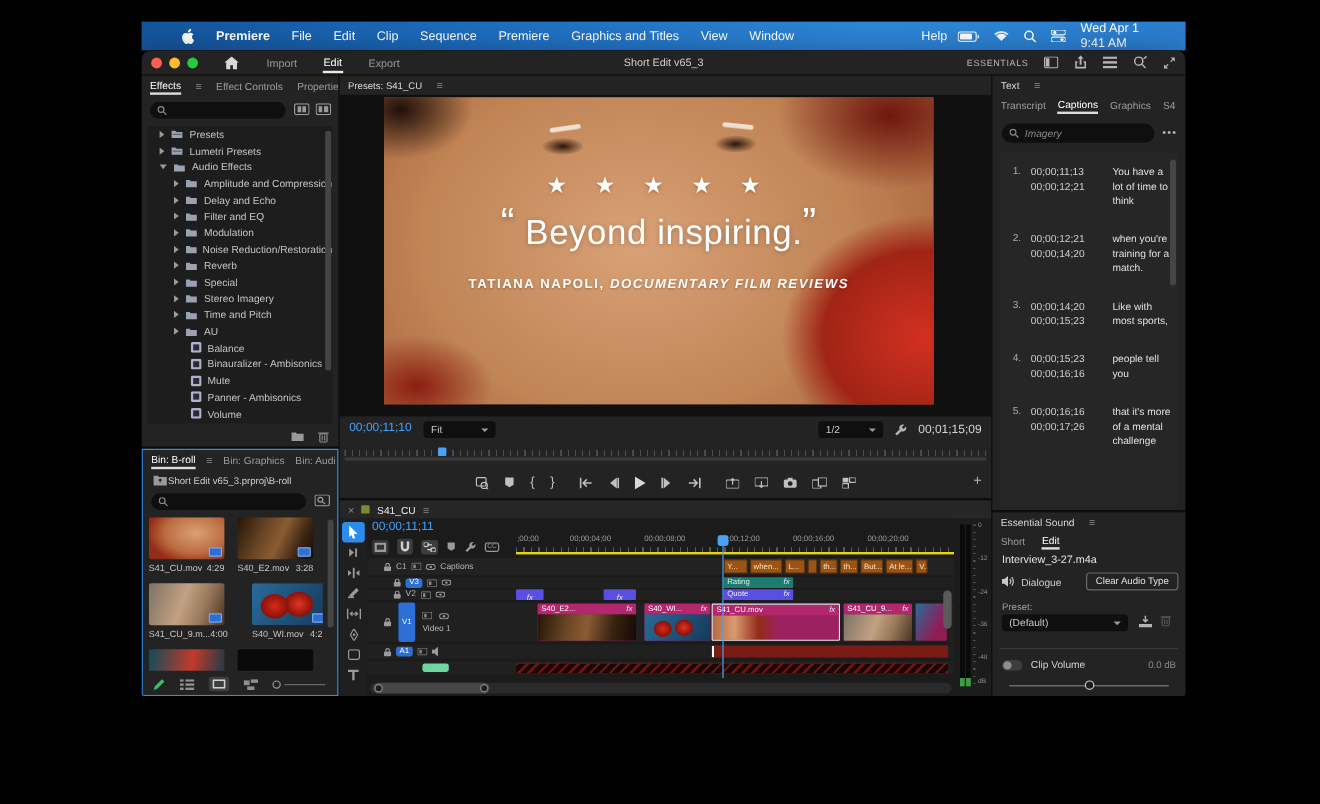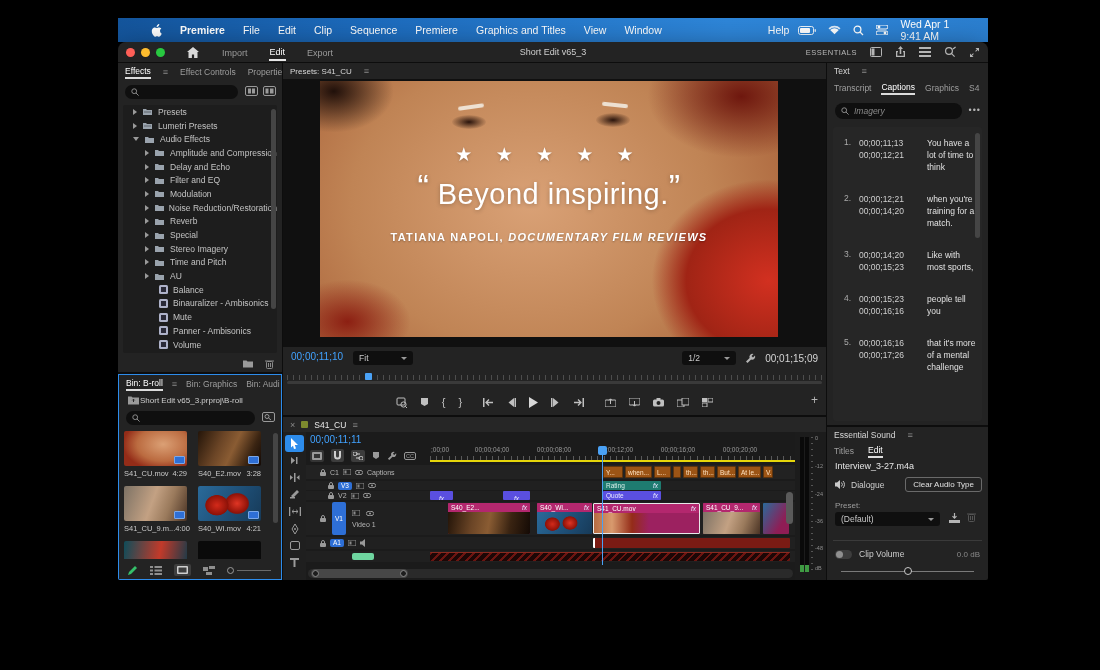--- a/index.html
+++ b/index.html
@@ -401,21 +401,21 @@
           <div>
             <div class="thumb" style="background:linear-gradient(115deg,#241509 0%,#6b4526 35%,#8a5c33 55%,#3a2412 80%,#140a05)">
                 <span class="badge"></span>
               </div>
             <div class="crow">
                 <span>S40_E2.mov</span>
                 <span>3:28</span>
               </div>
           </div>
         </div>
-        <div style="display:flex;gap:11px;margin-top:8px">
+        <div style="display:flex;gap:23px;margin-top:8px">
           <div>
             <div class="thumb" style="background:linear-gradient(110deg,#7d7265 0%,#c3a183 45%,#9a7a5c 70%,#4a3324)">
                 <span class="badge"></span>
               </div>
             <div class="crow">
                 <span>S41_CU_9.m...</span>
                 <span>4:00</span>
               </div>
           </div>
           <div>
@@ -938,21 +938,21 @@
         <div class="sbar" style="right:2px;top:6px;height:105px"></div>
       </div>
     </div>
 
     <div class="panel" style="left:709px;top:385px;width:161px;height:153px">
       <div class="ptabs" style="height:15px">
         <span class="ptab on" style="border:none;color:#d8d8d8">Essential Sound</span>
         <span class="hamb">≡</span>
       </div>
       <div class="ptabs" style="height:16px;gap:14px">
-        <span class="ptab">Titles</span>
+        <span class="ptab">Short</span>
         <span class="ptab on">Edit</span>
       </div>
       <div class="abs" style="left:8px;top:34px;font-size:9px;color:#e5e5e5">Interview_3-27.m4a</div>
       <div class="abs" style="left:8px;top:50px;right:6px;display:flex;align-items:center;gap:6px">
         <svg width="10" height="9" viewBox="0 0 10 9">
             <path d="M0 2.5h2L5 0v9L2 6.5H0z" fill="#c9c9c9"></path>
             <path d="M6.5 2.5a3 3 0 0 1 0 4M8 1a5 5 0 0 1 0 7" stroke="#c9c9c9" fill="none"></path>
           </svg>
         <span class="es-lab">Dialogue</span>
         <span style="margin-left:auto;border:1px solid #6a6a6a;border-radius:3px;font-size:8px;color:#e0e0e0;padding:2px 7px">Clear Audio Type</span>

